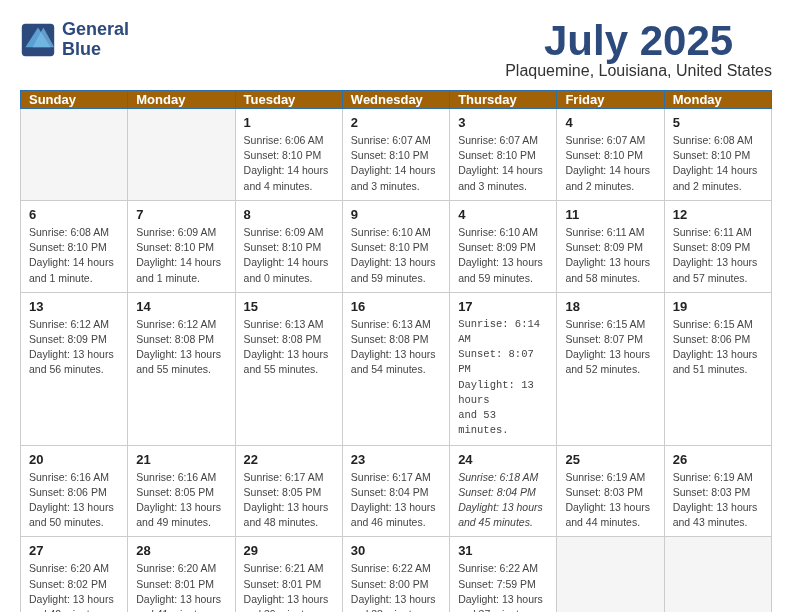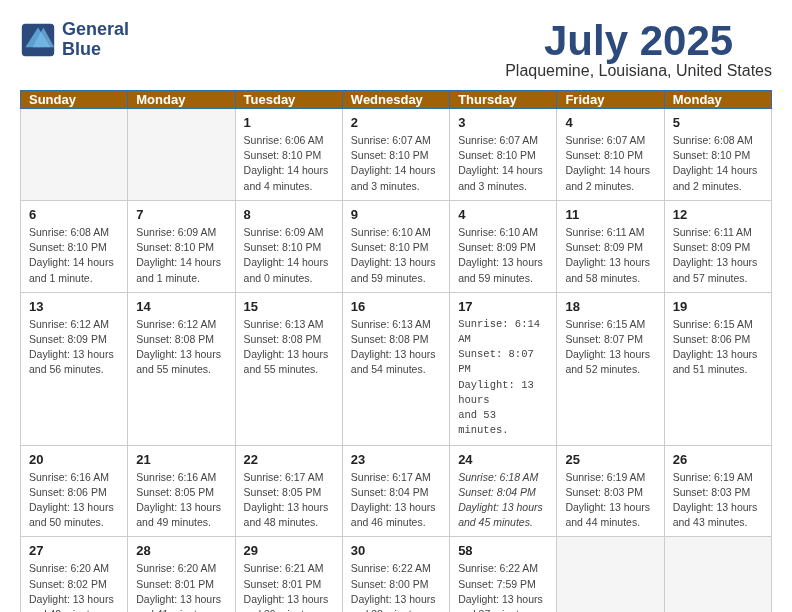--- a/index.html
+++ b/index.html
@@ -337,21 +337,21 @@
 and 39 minutes.</div>
         </td>
         <td>
           <span class="day-num">30</span>
           <div class="day-info" style="white-space: pre-line;">Sunrise: 6:22 AM
 Sunset: 8:00 PM
 Daylight: 13 hours
 and 38 minutes.</div>
         </td>
         <td>
-          <span class="day-num">58</span>
+          <span class="day-num">31</span>
           <div class="day-info" style="white-space: pre-line;">Sunrise: 6:22 AM
 Sunset: 7:59 PM
 Daylight: 13 hours
 and 37 minutes.</div>
         </td>
         <td class="empty"></td>
         <td class="empty"></td>
       </tr>
     </tbody>
 </table>

